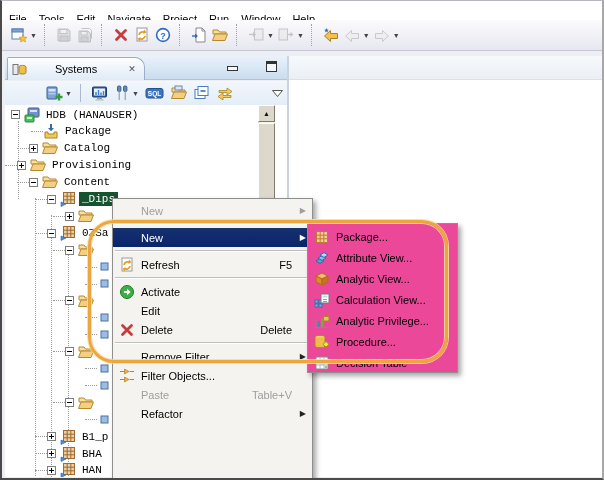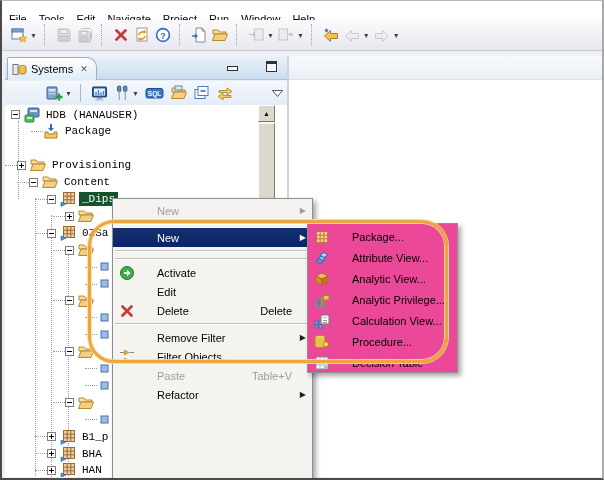--- a/index.html
+++ b/index.html
@@ -14,21 +14,21 @@
   .toolbar{position:absolute;left:0;top:19px;right:0;height:31px;background:linear-gradient(#FBFBFD,#E7E7F0);border-bottom:1px solid #C6C6D4;display:flex;align-items:center;padding-left:7px;}
   .tb-btn{height:24px;display:flex;align-items:center;padding:0 2px;}
   .tb-btn .icn{display:flex;align-items:center;justify-content:center;width:17px;height:17px;}
   .tb-btn.disabled .icn{opacity:.5;filter:grayscale(.9);}
   .tb-sep{width:4px;height:22px;border-left:1px dotted #9AA0B5;margin:0 6px 0 5px;}
   .caret{font-size:7px;color:#444;margin-left:2px;}
   
   .panel-border{position:absolute;left:285px;top:55px;width:2px;height:421px;background:#CBD3DE;}
   
   .view-header{position:absolute;left:3px;top:55px;width:282px;height:24px;background:linear-gradient(#EAF2FB,#CBDCEE);border-bottom:1px solid #AFC3D9;}
-  .tab{position:absolute;left:2px;top:1px;height:23px;background:linear-gradient(#FEFEFF,#DFEBF7);border:1px solid #97AFC9;border-bottom:none;border-radius:2px 10px 0 0;display:flex;align-items:center;padding:0 8px 0 4px;}
+  .tab{position:absolute;left:2px;top:1px;height:23px;background:linear-gradient(#FEFEFF,#DFEBF7);border:1px solid #97AFC9;border-bottom:none;border-radius:2px 10px 0 0;display:flex;align-items:center;padding:0 8px 0 4px;gap:24px;}
   .tab .icn{width:15px;height:15px;margin-right:4px;display:flex;align-items:center;}
   .tab-close{margin-left:7px;font-size:9px;color:#555;cursor:default;}
   .win-btns{position:absolute;right:10px;top:5px;display:flex;gap:28px;align-items:center;}
   .btn-min{width:11px;height:5px;border:1px solid #333;background:#F4F8FC;margin-top:3px;}
   .btn-max{width:11px;height:11px;border:1px solid #333;border-top:3px solid #333;background:#F4F8FC;}
   
   .view-toolbar{position:absolute;left:3px;top:80px;width:282px;height:24px;background:linear-gradient(#F2F7FC,#E4EDF7);display:flex;align-items:center;padding-left:38px;}
   .vt-btn{height:22px;display:flex;align-items:center;padding:0 3px;}
   .vt-sep{width:3px;height:18px;border-left:1px solid #A8BACF;margin:0 5px;}
   .vt-spacer{flex:1;}
@@ -45,21 +45,21 @@
   .tree-label.sel{background:#14532d;color:#FFF;}
   
   .scroll-track{position:absolute;left:256px;top:104px;width:17px;height:372px;background:#F2F0EA;border-left:1px solid #DDD8CC;z-index:5;}
   .scroll-up{position:absolute;left:256px;top:104px;width:17px;height:17px;background:#DCD8CB;border:1px solid #FFF;border-right-color:#7F7A6E;border-bottom-color:#7F7A6E;z-index:6;display:flex;align-items:center;justify-content:center;font-size:7px;color:#111;}
   .scroll-thumb{position:absolute;left:256px;top:122px;width:17px;height:118px;background:#DCD8CB;border:1px solid #FFF;border-right-color:#7F7A6E;border-bottom-color:#7F7A6E;z-index:6;}
   
   .editor{position:absolute;left:287px;top:55px;width:314px;height:421px;background:#FFF;border-right:1px solid #C9C9C9;}
   .editor-top{height:24px;background:linear-gradient(#F7F9FC,#EBEFF5);border-bottom:1px solid #DCE1E9;}
   
   .ctx-menu{position:absolute;left:110px;top:197px;width:201px;height:281px;background:#F4F3F0;border:1px solid #8E8E8E;box-shadow:3px 3px 5px rgba(0,0,0,.35);z-index:30;padding-top:2px;}
-  .menu-item{height:19px;display:flex;align-items:center;padding:0 4px 0 6px;position:relative;gap:16px;}
+  .menu-item{height:19px;display:flex;align-items:center;padding:0 4px 0 6px;position:relative;}
   .mi-icon{width:18px;height:16px;flex:none;display:flex;align-items:center;}
   .mi-label{padding-left:4px;white-space:nowrap;}
   .mi-shortcut{margin-left:auto;padding-right:16px;}
   .mi-arrow{position:absolute;right:6px;font-size:8px;color:#222;}
   .menu-item.disabled{color:#9E9E9E;}
   .menu-item.disabled .mi-arrow,.menu-item.disabled .mi-shortcut{color:#9E9E9E;}
   .menu-item.hl{background:linear-gradient(#15316F,#0A246A);color:#FFF;}
   .menu-item.hl .mi-arrow{color:#FFF;}
   .menu-sep{height:8px;display:flex;align-items:center;padding:0 2px;}
   .menu-sep div{width:100%;height:2px;border-top:1px solid #BFBFBF;border-bottom:1px solid #FFF;}
@@ -329,20 +329,31 @@
         <span class="hstub"></span>
         <span class="icn tree-icon">
           <svg width="16" height="16">
             <path d="M8 1 v6" stroke="#2E6DB4" stroke-width="2" fill="none"></path>
             <path d="M5 5 l3 3.2 3-3.2" fill="#2E6DB4"></path>
             <path d="M2 9 h3 v2 h6 V9 h3 v6 H2 z" fill="#F3C95C" stroke="#A8832A"></path>
           </svg>
         </span>
         <span class="tree-label">Package</span>
       </div>
+      <div class="tree-row" style="top: 34.9px; padding-left: 12px;">
+        <span class="hstub"></span>
+        <span class="expander plus"></span>
+        <span class="icn tree-icon">
+          <svg width="16" height="16">
+            <path d="M1 3 h5 l1.5 2 H14 v2 H1 z" fill="#F8E0A0" stroke="#B6892F"></path>
+            <path d="M0.5 13.5 L3 7 h12.5 L13 13.5 z" fill="#F4CE82" stroke="#B6892F"></path>
+          </svg>
+        </span>
+        <span class="tree-label">Catalog</span>
+      </div>
       <div class="tree-row" style="top: 51.85px; ">
         <span class="hstub"></span>
         <span class="expander plus"></span>
         <span class="icn tree-icon">
           <svg width="16" height="16">
             <path d="M1 3 h5 l1.5 2 H14 v2 H1 z" fill="#F8E0A0" stroke="#B6892F"></path>
             <path d="M0.5 13.5 L3 7 h12.5 L13 13.5 z" fill="#F4CE82" stroke="#B6892F"></path>
           </svg>
         </span>
         <span class="tree-label">Provisioning</span>
@@ -557,20 +568,33 @@
         <div></div>
       </div>
       <div class="menu-item hl">
         <span class="mi-icon"></span>
         <span class="mi-label">New</span>
         <span class="mi-arrow">▶</span>
       </div>
       <div class="menu-sep">
         <div></div>
       </div>
+      <div class="menu-item">
+        <span class="mi-icon">
+          <svg width="16" height="16">
+            <rect x="3" y="1" width="10" height="13" fill="#FFF" stroke="#999"></rect>
+            <path d="M5 8 a3.5 3.5 0 0 1 6-2" fill="none" stroke="#E0A028" stroke-width="1.8"></path>
+            <path d="M10.2 2.6 l2.4 2.8 -3.8 1 z" fill="#E0A028"></path>
+            <path d="M11 9 a3.5 3.5 0 0 1 -6 2" fill="none" stroke="#E0A028" stroke-width="1.8"></path>
+            <path d="M5.8 14.2 l-2.4-2.8 3.8-1 z" fill="#E0A028"></path>
+          </svg>
+        </span>
+        <span class="mi-label">Refresh</span>
+        <span class="mi-shortcut">F5</span>
+      </div>
       <div class="menu-sep">
         <div></div>
       </div>
       <div class="menu-item">
         <span class="mi-icon">
           <svg width="16" height="16">
             <circle cx="8" cy="8" r="6.5" fill="#3FAE49" stroke="#1F7A2C"></circle>
             <path d="M5 8 h4.5" stroke="#FFF" stroke-width="1.8"></path>
             <path d="M8 4.8 L11.5 8 8 11.2 z" fill="#FFF"></path>
           </svg>
@@ -642,50 +666,50 @@
       </div>
       <div class="sub-item menu-item">
         <span class="mi-icon">
           <svg width="16" height="16">
             <path d="M8 2 L14 5 8 8 2 5 z" fill="#F6B971" stroke="#B26A1B"></path>
             <path d="M2 5 L8 8 v6 L2 11 z" fill="#E08A2E" stroke="#B26A1B"></path>
             <path d="M14 5 L8 8 v6 l6-3 z" fill="#C9731F" stroke="#B26A1B"></path>
           </svg>
         </span>
         <span class="mi-label">Analytic View...</span>
-      </div>
-      <div class="sub-item menu-item">
-        <span class="mi-icon">
-          <svg width="16" height="16">
-            <path d="M2 14.5 V6 M1.5 14.5 h13" stroke="#888"></path>
-            <rect x="3.5" y="8" width="2.5" height="6" fill="#4F81BD"></rect>
-            <rect x="7" y="5.5" width="2.5" height="8.5" fill="#70AD47"></rect>
-            <rect x="9.5" y="3.5" width="5.5" height="4.5" rx="1" fill="#F2C14E" stroke="#A8832A"></rect>
-            <path d="M10.8 3.5 V3 a1.4 1.4 0 0 1 2.8 0 v.5" fill="none" stroke="#A8832A"></path>
-          </svg>
-        </span>
-        <span class="mi-label">Analytic Privilege...</span>
       </div>
       <div class="sub-item menu-item">
         <span class="mi-icon">
           <svg width="16" height="16">
             <rect x="1" y="8" width="3" height="3" fill="#7FB2E5" stroke="#3A6FB0"></rect>
             <rect x="5" y="8" width="3" height="3" fill="#7FB2E5" stroke="#3A6FB0"></rect>
             <rect x="1" y="12" width="3" height="3" fill="#7FB2E5" stroke="#3A6FB0"></rect>
             <rect x="5" y="12" width="3" height="3" fill="#7FB2E5" stroke="#3A6FB0"></rect>
             <rect x="7" y="2" width="8" height="9" fill="#FFF" stroke="#777"></rect>
             <rect x="8.5" y="3.5" width="5" height="2" fill="#BFD9F2"></rect>
             <path d="M9 7.5 h4 M9 9.5 h4" stroke="#999"></path>
           </svg>
         </span>
         <span class="mi-label">Calculation View...</span>
       </div>
       <div class="sub-item menu-item">
         <span class="mi-icon">
           <svg width="16" height="16">
+            <path d="M2 14.5 V6 M1.5 14.5 h13" stroke="#888"></path>
+            <rect x="3.5" y="8" width="2.5" height="6" fill="#4F81BD"></rect>
+            <rect x="7" y="5.5" width="2.5" height="8.5" fill="#70AD47"></rect>
+            <rect x="9.5" y="3.5" width="5.5" height="4.5" rx="1" fill="#F2C14E" stroke="#A8832A"></rect>
+            <path d="M10.8 3.5 V3 a1.4 1.4 0 0 1 2.8 0 v.5" fill="none" stroke="#A8832A"></path>
+          </svg>
+        </span>
+        <span class="mi-label">Analytic Privilege...</span>
+      </div>
+      <div class="sub-item menu-item">
+        <span class="mi-icon">
+          <svg width="16" height="16">
             <ellipse cx="6" cy="3.5" rx="5" ry="2.2" fill="#F5D063" stroke="#A8832A"></ellipse>
             <path d="M1 3.5 v8 a5 2.2 0 0 0 10 0 v-8" fill="#EDBE4A" stroke="#A8832A"></path>
             <path d="M12 7.5 l3 2.8 -3 2.8 -3-2.8 z" fill="#F9E24A" stroke="#B09018"></path>
           </svg>
         </span>
         <span class="mi-label">Procedure...</span>
       </div>
       <div class="sub-item menu-item">
         <span class="mi-icon">
           <svg width="16" height="16">

